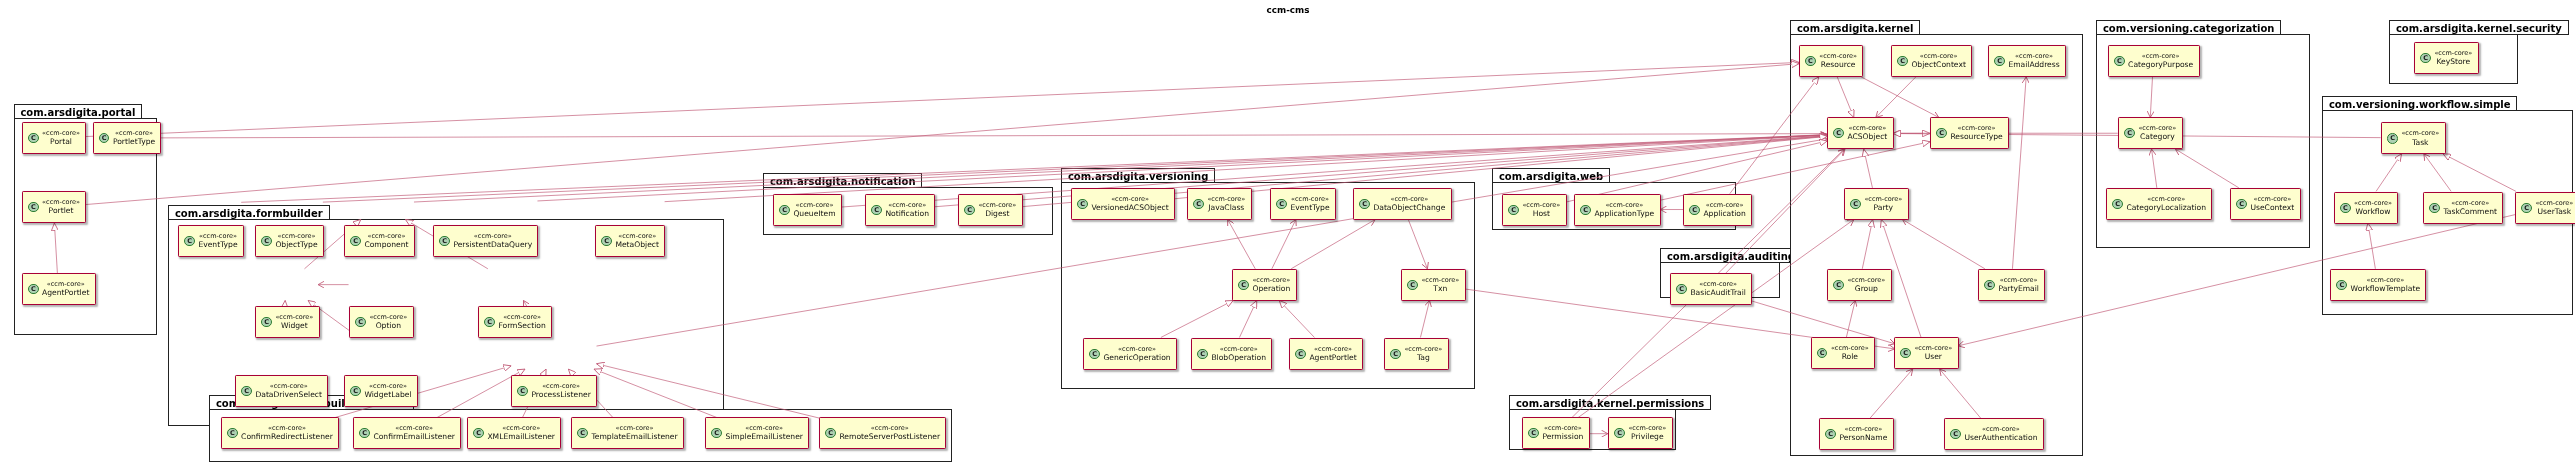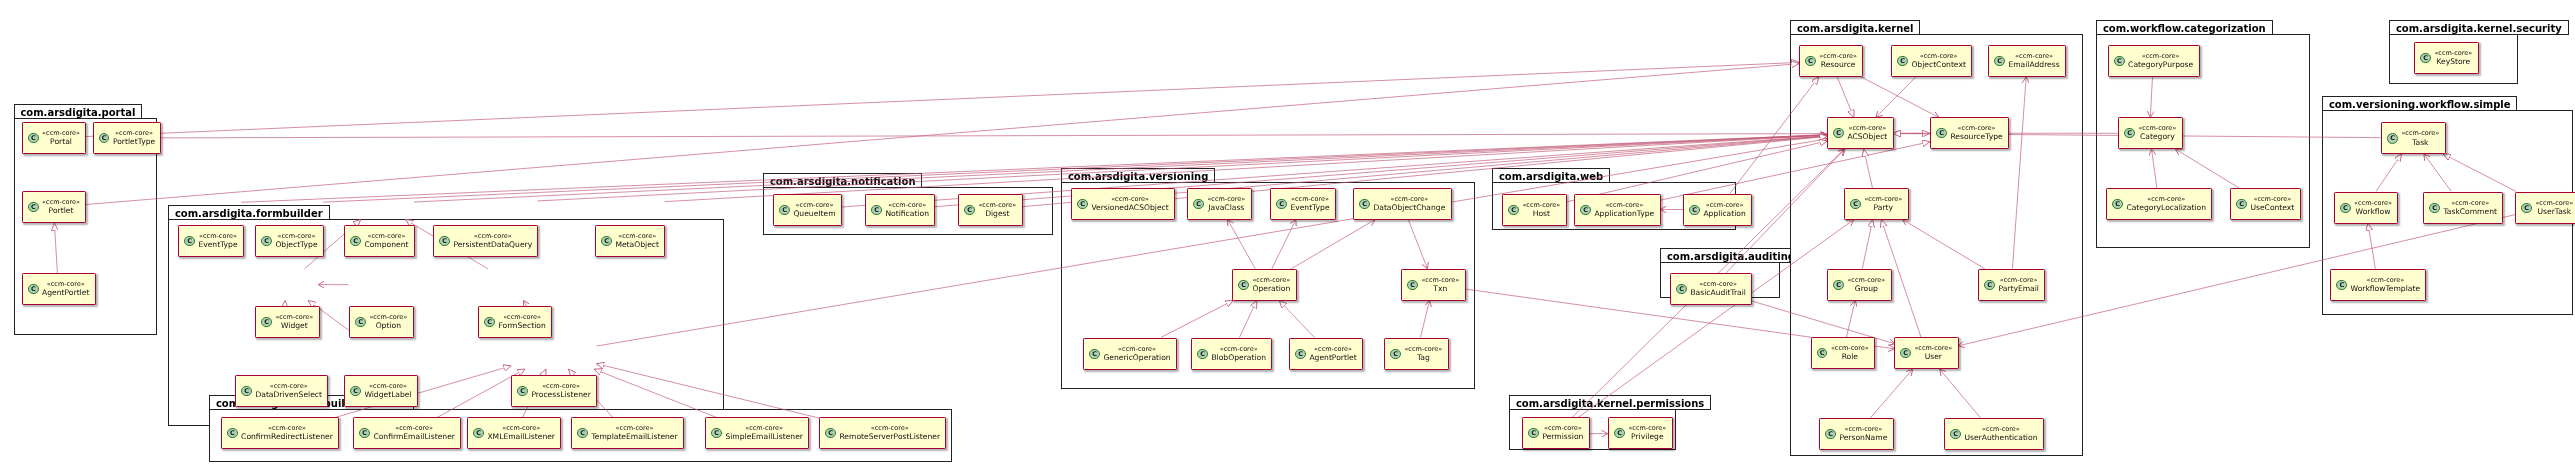--- a/index.html
+++ b/index.html
@@ -78,20 +78,21 @@
     flex: 0 0 auto;
   }
   .ctext { display: flex; flex-direction: column; align-items: center; }
   .stereo { font-size: 6.5px; color: #111; line-height: 1.25; }
   .cname  { font-size: 7.6px; color: #111; line-height: 1.3; }
 </style>
 </head>
 <body>
 
 <div class="diagram" id="canvas">
+  <div class="title">ccm-cms</div>
   <svg id="edges" width="2576" height="466" viewBox="0 0 4390 794">
     <defs>
       <marker id="mGen" markerWidth="14" markerHeight="12" refX="11" refY="5" orient="auto" markerUnits="userSpaceOnUse" viewBox="0 0 12 10">
         <path d="M0,0 L11,5 L0,10 z" fill="#ffffff" stroke="#bf5673" stroke-width="1.2"></path>
       </marker>
       <marker id="mAssoc" markerWidth="12" markerHeight="12" refX="9" refY="5" orient="auto" markerUnits="userSpaceOnUse" viewBox="0 0 10 10">
         <path d="M0,0 L9,5 L0,10" fill="none" stroke="#bf5673" stroke-width="1.2"></path>
       </marker>
     </defs>
   <path d="M145.1,232.7 L3066.0,106.3" fill="none" stroke="#bf5673" stroke-width="1.5" stroke-opacity="0.75" marker-end="url(#mGen)"></path>
@@ -491,21 +492,21 @@
       <div class="uml-class" style="left: 154px; top: 398px;">
         <span class="cicon">C</span>
         <span class="ctext">
           <span class="stereo">«ccm-core»</span>
           <span class="cname">UserAuthentication</span>
         </span>
       </div>
     </div>
     <div class="pkg" style="left: 2096px; top: 20px; width: 214px; height: 228px;">
       <div class="pkg-body"></div>
-      <div class="pkg-tab">com.workflow.categorization</div>
+      <div class="pkg-tab">com.versioning.categorization</div>
       <div class="uml-class" style="left: 11.7px; top: 25px;">
         <span class="cicon">C</span>
         <span class="ctext">
           <span class="stereo">«ccm-core»</span>
           <span class="cname">CategoryPurpose</span>
         </span>
       </div>
       <div class="uml-class" style="left: 22px; top: 97px;">
         <span class="cicon">C</span>
         <span class="ctext">

